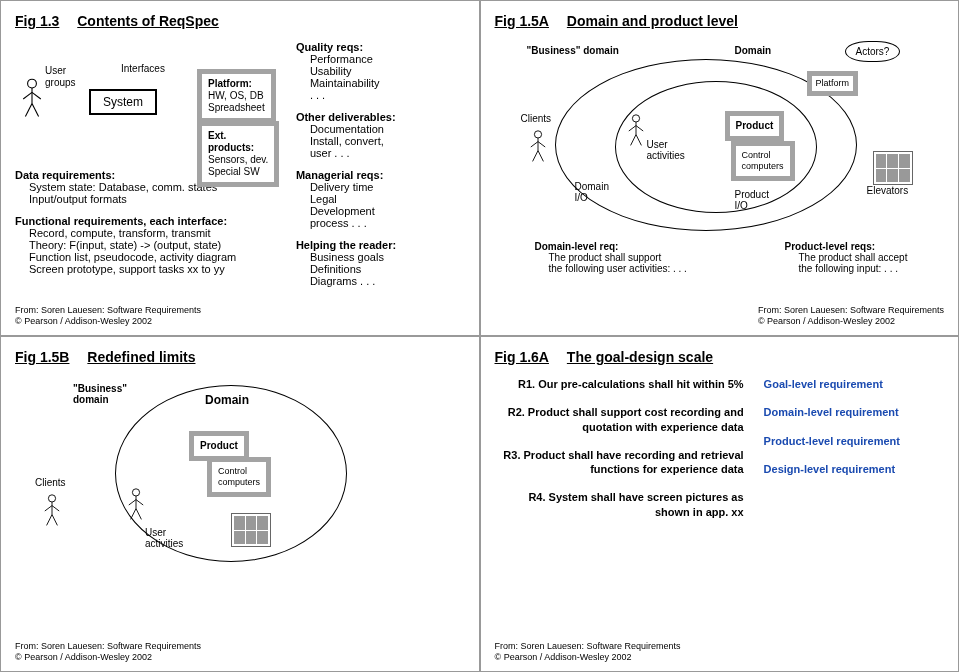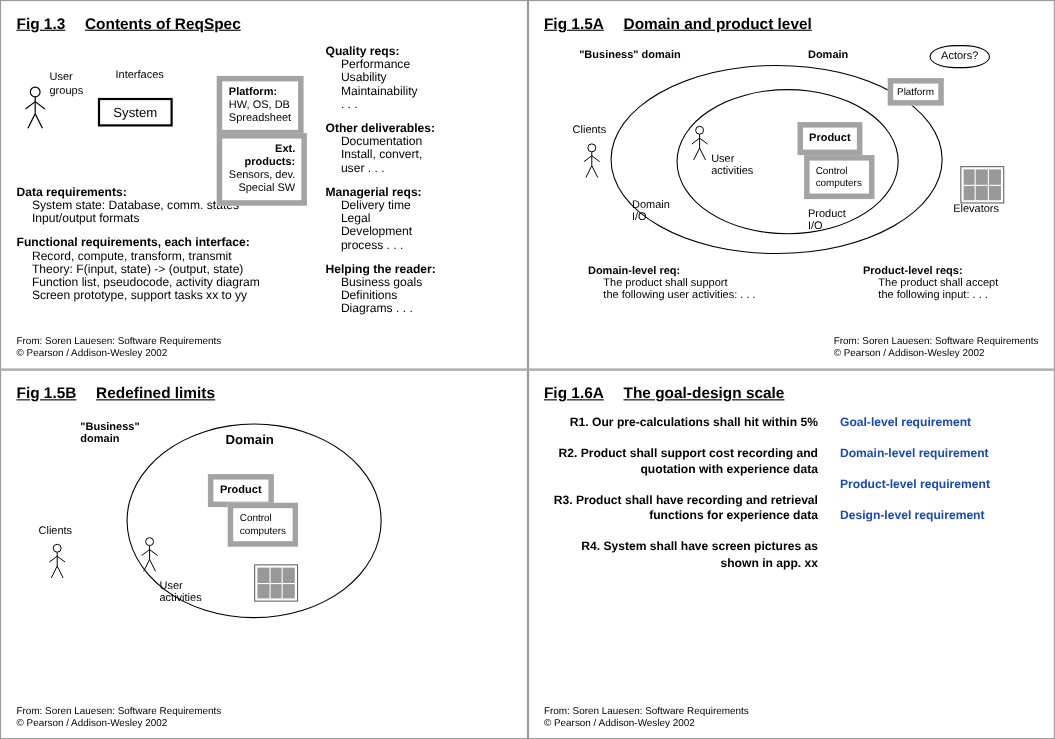--- a/index.html
+++ b/index.html
@@ -68,27 +68,27 @@
     position: absolute; left: 74px; top: 48px;
     border: 2px solid #000; padding: 4px 12px; font-size: 12px; font-weight: normal;
   }
   .p1-diagram .actor {
     position: absolute; left: 6px; top: 36px; font-size: 18px;
   }
   .p1-diagram .ug {
     position: absolute; left: 30px; top: 24px; font-size: 10px; line-height: 1.15;
   }
   .p1-diagram .intf {
-    position: absolute; left: 90px; top: 22px; font-size: 10px;
+    position: absolute; left: 106px; top: 22px; font-size: 10px;
   }
   .p1-diagram .plat {
     position: absolute; left: 182px; top: 28px;
   }
   .p1-diagram .ext {
-    position: absolute; left: 182px; top: 80px; text-align: right;
+    position: absolute; left: 182px; top: 80px;
   }
   
   .canvas { position: relative; width: 100%; height: 260px; }
   .abs { position: absolute; font-size: 10px; }
   .ellipse {
     border: 1px solid #000; border-radius: 50%;
     position: absolute;
     background: transparent;
   }
   .small-label { font-size: 10px; }

